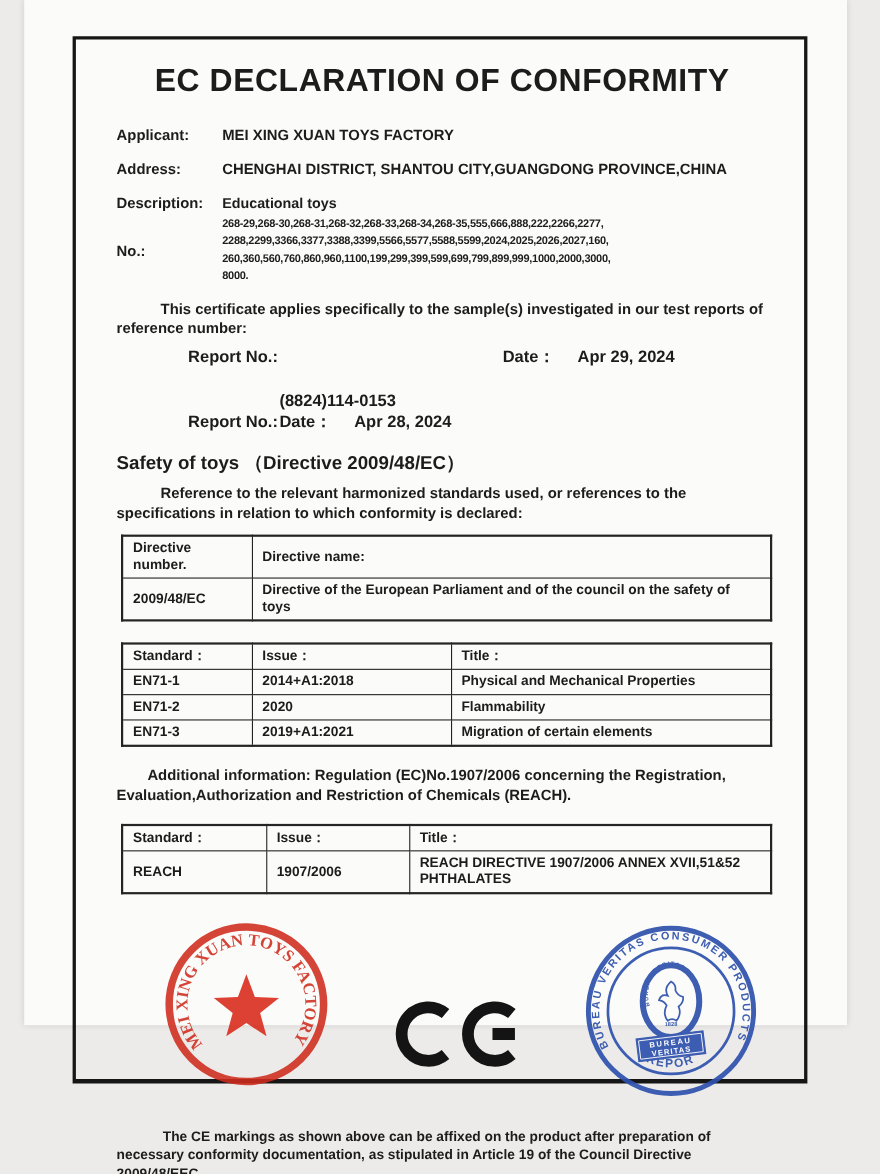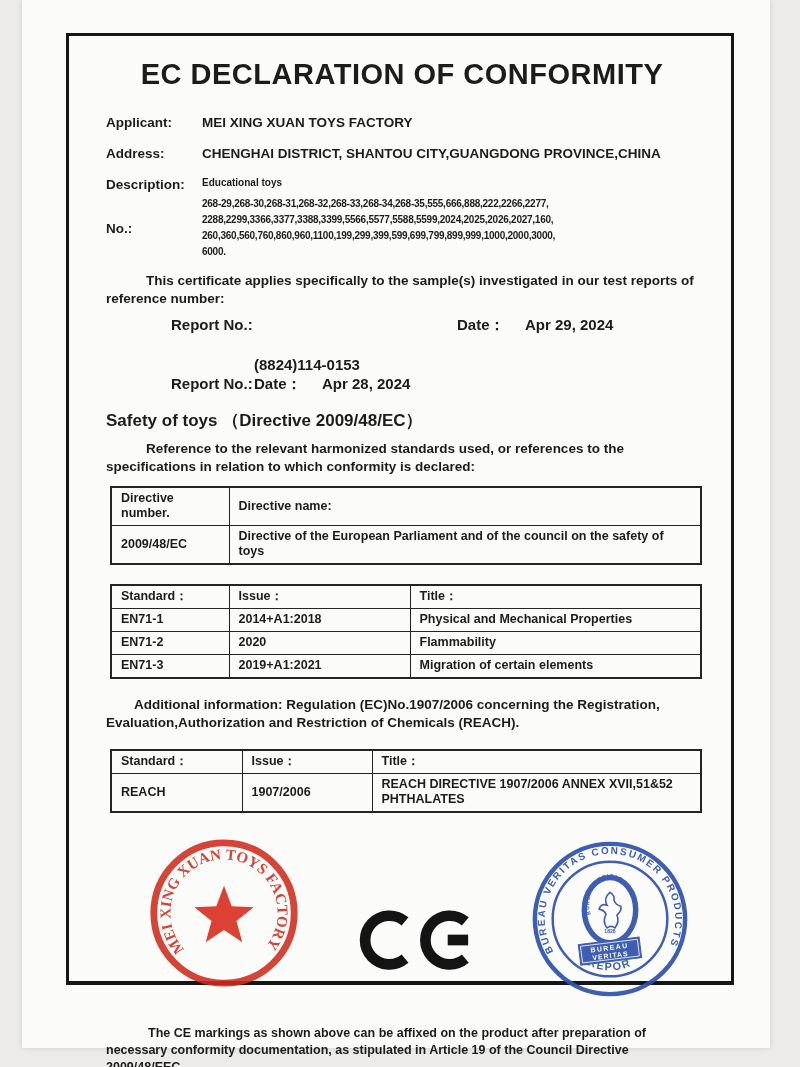--- a/index.html
+++ b/index.html
@@ -1,31 +1,31 @@
 <!DOCTYPE html>
 <html><head>
 <meta charset="utf-8">
 <style>
   * { margin:0; padding:0; box-sizing:border-box; }
   html,body { width:800px; height:1067px; background:#ecebe9; overflow:hidden;
     font-family:"Liberation Sans", sans-serif; color:#1c1c1c; }
-  .page { position:absolute; left:22px; top:0; width:748px; height:1048px;
+  .page { position:absolute; left:22px; top:0; width:748px; height:932px;
     background:#fbfbf9; box-shadow:0 0 6px rgba(0,0,0,.12); }
   .frame { position:absolute; left:44px; top:33px; width:668px; height:952px;
     border:3px solid #161616; border-bottom-width:4px; background:transparent; }
   .content { padding:20px 33px 0 37px; }
 
   .doc-title { text-align:center; font-size:29px; font-weight:bold; letter-spacing:.5px;
     margin-top:2px; margin-bottom:24px; }
 
   .field-row { display:flex; margin-bottom:16px; font-size:13.5px; font-weight:bold; }
   .field-row.center { align-items:center; margin-bottom:10px; }
   .field-label { width:96px; flex-shrink:0; }
   .field-value { flex:1; }
-  .desc-value { font-size:10px; }
+  .desc-value { font-size:13px; }
   .no-line { white-space:nowrap; font-size:10px; letter-spacing:-0.25px; line-height:16px; }
 
   .para { font-size:13.5px; font-weight:bold; line-height:18px; text-indent:40px; }
   .para.tight { text-indent:28px; }
 
   .report-row { display:flex; margin-left:65px; font-size:15px; font-weight:bold; line-height:19px; }
   .report-label { width:83px; }
   .report-number { width:203px;margin-top:40px; }
   .report-date-label { width:68px; }
 
@@ -72,21 +72,21 @@
         <div class="field-label">Description:</div>
         <div class="field-value desc-value">Educational toys</div>
       </div>
 
       <div class="field-row center">
         <div class="field-label">No.:</div>
         <div class="field-value">
           <div class="no-line">268-29,268-30,268-31,268-32,268-33,268-34,268-35,555,666,888,222,2266,2277,</div>
           <div class="no-line">2288,2299,3366,3377,3388,3399,5566,5577,5588,5599,2024,2025,2026,2027,160,</div>
           <div class="no-line">260,360,560,760,860,960,1100,199,299,399,599,699,799,899,999,1000,2000,3000,</div>
-          <div class="no-line">6000.</div>
+          <div class="no-line">8000.</div>
         </div>
       </div>
 
       <p class="para" style="margin-top:12px;">This certificate applies specifically to the sample(s) investigated in our test reports of reference number:</p>
 
       <div style="margin-top:7px;">
         <div class="report-row">
           <div class="report-label">Report No.:</div>
           <div class="report-number">(8824)114-0153</div>
           <div class="report-date-label">Date：</div>

